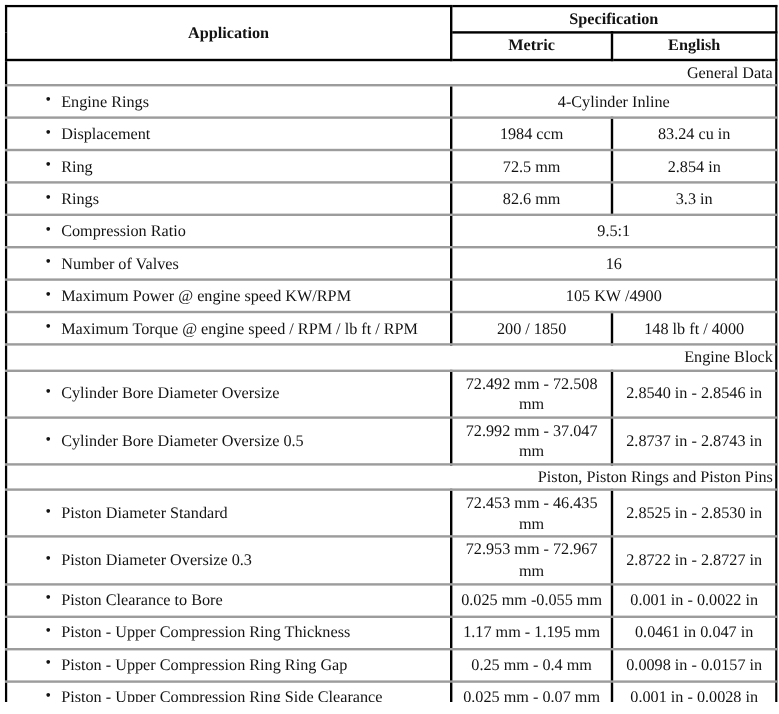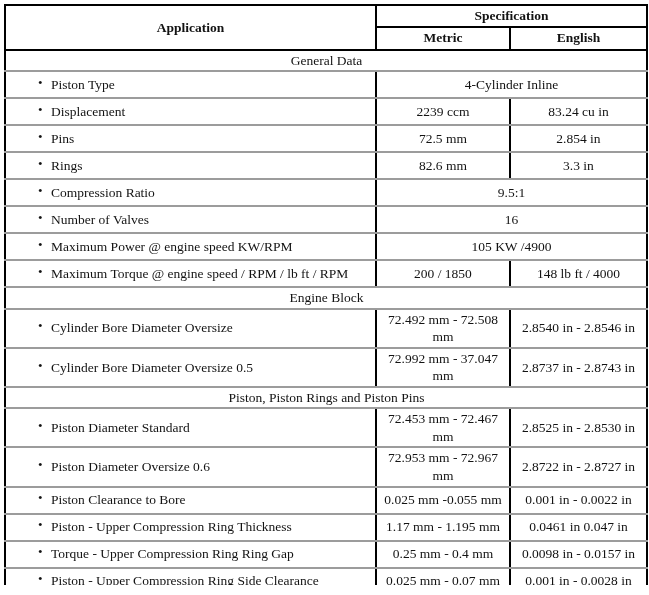--- a/index.html
+++ b/index.html
@@ -51,21 +51,21 @@
     border-bottom: 2px solid #000;
   }
   thead tr.hdr-r1 th { height: 17px; }
   thead tr.hdr-r2 th { height: 19px; }
   
   tr.section-row td {
     border-top: 2px solid #000 !important;
     border-bottom: 2px solid #9c9c9c !important;
     height: 15px;
     padding-left: 3px;
-    text-align: center;
+    text-align: right;
     margin-top: 26px;
   }
   tr.row td { height: 23px; }
   td.label-cell { text-align: left; }
   .label-inner { position: relative; padding-left: 43px; }
   .bullet {
     position: absolute;
     left: 30px;
     top: -1px;
     font-size: 13px;
@@ -92,34 +92,34 @@
           <th>Metric</th>
           <th>English</th>
         </tr>
       </thead>
       <tbody id="spec-body">
           <tr class="section-row">
             <td colspan="3">General Data</td>
           </tr>
           <tr class="row">
             <td class="label-cell">
-              <div class="label-inner"><span class="bullet">•</span><span>Piston Type</span></div>
+              <div class="label-inner"><span class="bullet">•</span><span>Engine Rings</span></div>
             </td>
             <td class="value-cell" colspan="2">4-Cylinder Inline</td>
           </tr>
           <tr class="row">
             <td class="label-cell">
               <div class="label-inner"><span class="bullet">•</span><span>Displacement</span></div>
             </td>
-            <td class="value-cell">2239 ccm</td>
+            <td class="value-cell">1984 ccm</td>
             <td class="value-cell">83.24 cu in</td>
           </tr>
           <tr class="row">
             <td class="label-cell">
-              <div class="label-inner"><span class="bullet">•</span><span>Pins</span></div>
+              <div class="label-inner"><span class="bullet">•</span><span>Ring</span></div>
             </td>
             <td class="value-cell">72.5 mm</td>
             <td class="value-cell">2.854 in</td>
           </tr>
           <tr class="row">
             <td class="label-cell">
               <div class="label-inner"><span class="bullet">•</span><span>Rings</span></div>
             </td>
             <td class="value-cell">82.6 mm</td>
             <td class="value-cell">3.3 in</td>
@@ -166,47 +166,47 @@
             <td class="value-cell">72.992 mm - 37.047 mm</td>
             <td class="value-cell">2.8737 in - 2.8743 in</td>
           </tr>
           <tr class="section-row">
             <td colspan="3">Piston, Piston Rings and Piston Pins</td>
           </tr>
           <tr class="row">
             <td class="label-cell">
               <div class="label-inner"><span class="bullet">•</span><span>Piston Diameter Standard</span></div>
             </td>
-            <td class="value-cell">72.453 mm - 72.467 mm</td>
+            <td class="value-cell">72.453 mm - 46.435 mm</td>
             <td class="value-cell">2.8525 in - 2.8530 in</td>
           </tr>
           <tr class="row">
             <td class="label-cell">
-              <div class="label-inner"><span class="bullet">•</span><span>Piston Diameter Oversize 0.6</span></div>
+              <div class="label-inner"><span class="bullet">•</span><span>Piston Diameter Oversize 0.3</span></div>
             </td>
             <td class="value-cell">72.953 mm - 72.967 mm</td>
             <td class="value-cell">2.8722 in - 2.8727 in</td>
           </tr>
           <tr class="row">
             <td class="label-cell">
               <div class="label-inner"><span class="bullet">•</span><span>Piston Clearance to Bore</span></div>
             </td>
             <td class="value-cell">0.025 mm -0.055 mm</td>
             <td class="value-cell">0.001 in - 0.0022 in</td>
           </tr>
           <tr class="row">
             <td class="label-cell">
               <div class="label-inner"><span class="bullet">•</span><span>Piston - Upper Compression Ring Thickness</span></div>
             </td>
             <td class="value-cell">1.17 mm - 1.195 mm</td>
             <td class="value-cell">0.0461 in 0.047 in</td>
           </tr>
           <tr class="row">
             <td class="label-cell">
-              <div class="label-inner"><span class="bullet">•</span><span>Torque - Upper Compression Ring Ring Gap</span></div>
+              <div class="label-inner"><span class="bullet">•</span><span>Piston - Upper Compression Ring Ring Gap</span></div>
             </td>
             <td class="value-cell">0.25 mm - 0.4 mm</td>
             <td class="value-cell">0.0098 in - 0.0157 in</td>
           </tr>
           <tr class="row">
             <td class="label-cell">
               <div class="label-inner"><span class="bullet">•</span><span>Piston - Upper Compression Ring Side Clearance</span></div>
             </td>
             <td class="value-cell">0.025 mm - 0.07 mm</td>
             <td class="value-cell">0.001 in - 0.0028 in</td>

